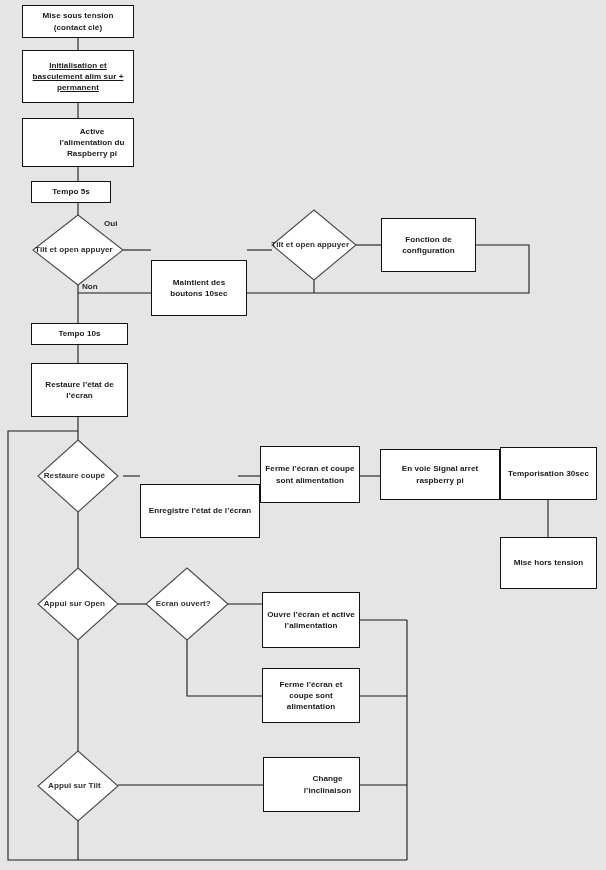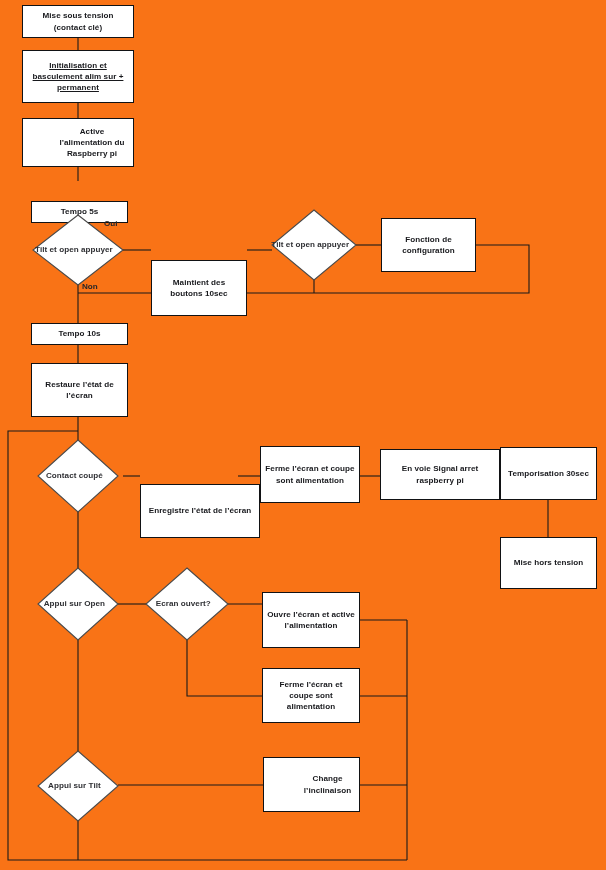--- a/index.html
+++ b/index.html
@@ -8,21 +8,21 @@
     padding: 0;
     background: #ffffff;
   }
   body {
     font-family: "Liberation Sans", sans-serif;
   }
   #canvas {
     position: relative;
     width: 606px;
     height: 870px;
-    background: #f97316;
+    background: #e5e5e5;
     overflow: hidden;
   }
   svg#wires {
     position: absolute;
     left: 0;
     top: 0;
     width: 606px;
     height: 870px;
     pointer-events: none;
   }
@@ -155,21 +155,21 @@
   </div>
 
   <div class="node process" style="left:22px; top:50px; width:112px; height:53px;text-decoration:underline;">
     <span>Initialisation et basculement alim sur + permanent</span>
   </div>
 
   <div class="node process" style="left:22px; top:118px; width:112px; height:49px;padding-left:32px;">
     <span>Active l’alimentation du Raspberry pi</span>
   </div>
 
-  <div class="node process" style="left:31px; top:181px; width:97px; height:22px;margin-top:20px;">
+  <div class="node process" style="left:31px; top:181px; width:80px; height:22px;">
     <span>Tempo 5s</span>
   </div>
 
   <div class="node decision" style="left:33px; top:215px; width:90px; height:70px;">
     <svg class="dia-shape" viewBox="0 0 90 70" preserveAspectRatio="none">
       <polygon points="45,0 90,35 45,70 0,35"></polygon>
     </svg>
     <span class="dia-label">Tilt et open appuyer</span>
   </div>
 
@@ -196,21 +196,21 @@
   </div>
 
   <div class="node process" style="left:31px; top:363px; width:97px; height:54px;">
     <span>Restaure l’état de l’écran</span>
   </div>
 
   <div class="node decision" style="left:38px; top:440px; width:80px; height:72px;">
     <svg class="dia-shape" viewBox="0 0 80 72" preserveAspectRatio="none">
       <polygon points="40,0 80,36 40,72 0,36"></polygon>
     </svg>
-    <span class="dia-label">Contact coupé</span>
+    <span class="dia-label">Restaure coupé</span>
   </div>
 
   <div class="node process" style="left:140px; top:448px; width:120px; height:54px;margin-top:36px;">
     <span>Enregistre l’état de l’écran</span>
   </div>
 
   <div class="node process" style="left:260px; top:446px; width:100px; height:57px;">
     <span>Ferme l’écran et coupe sont alimentation</span>
   </div>
 

